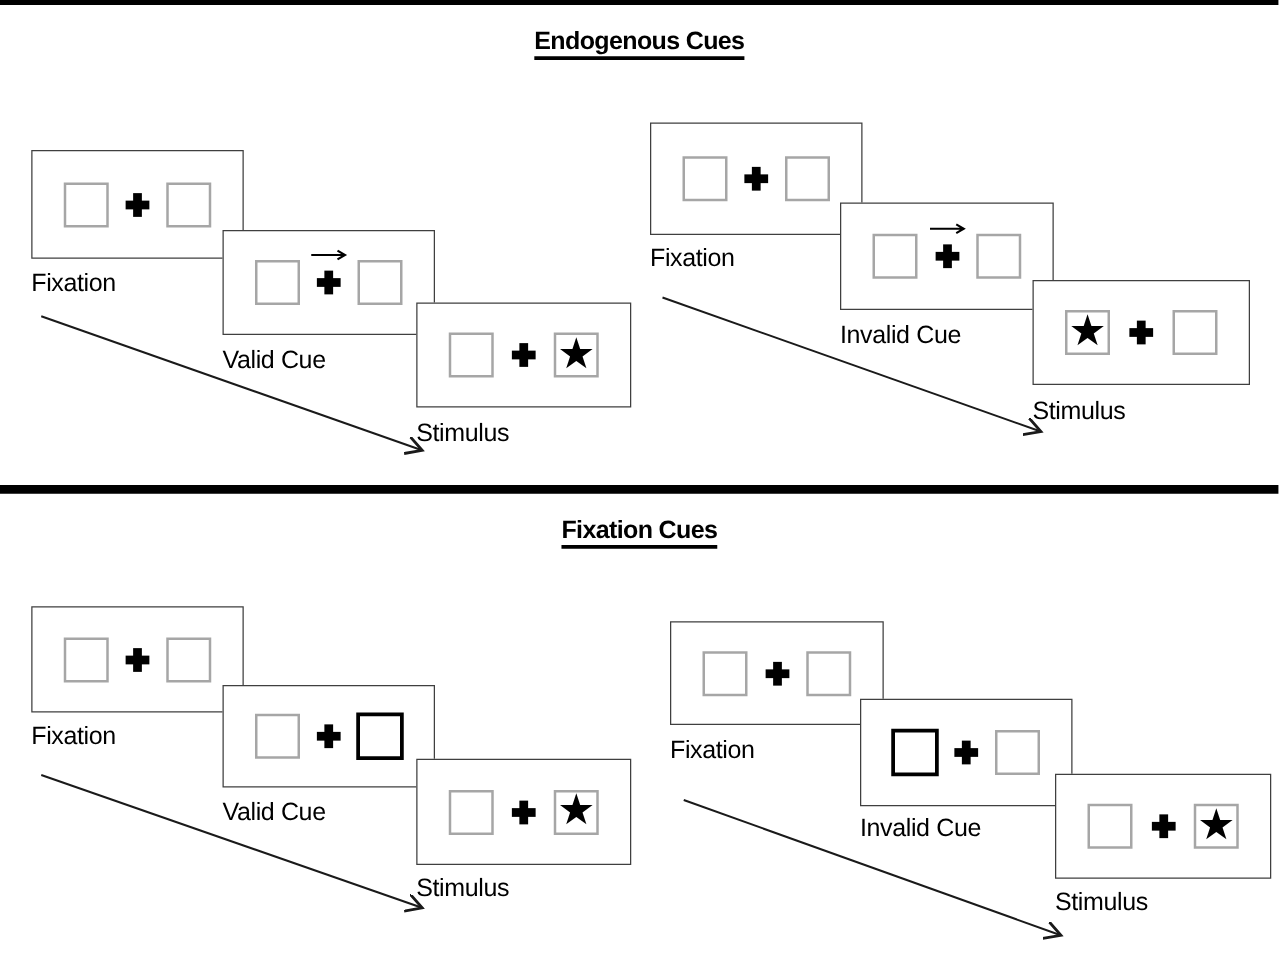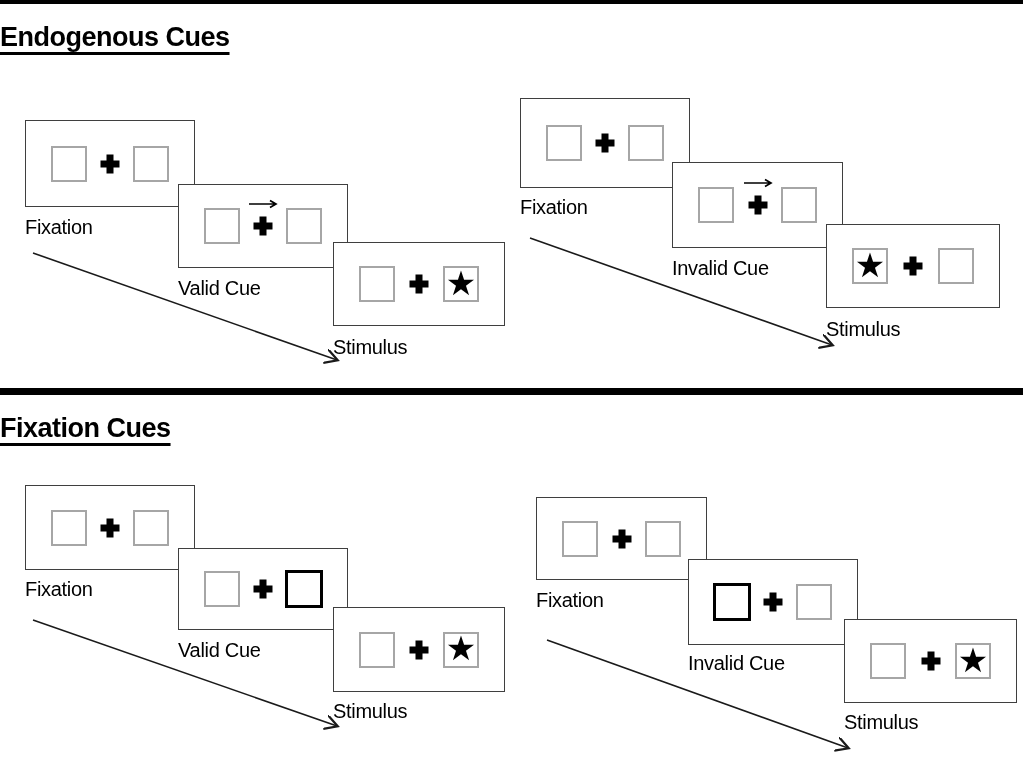--- a/index.html
+++ b/index.html
@@ -2,22 +2,22 @@
 <html><head>
 <meta charset="utf-8">
 <style>
   html,body { margin:0; padding:0; background:#ffffff; }
   .canvas {
     position:relative; width:1023px; height:767px; background:#ffffff;
     font-family:"Liberation Sans", sans-serif; overflow:hidden; color:#000;
   }
   .top-edge { position:absolute; left:0; top:0; width:1023px; height:4px; background:#000; }
   .section-title {
-    position:absolute; left:0; width:100%; 
-    font-size:27px; font-weight:bold; letter-spacing:-0.5px;
+    position:absolute; left:0; width:100%; text-align:center;
+    font-size:20px; font-weight:bold; letter-spacing:-0.5px;
   }
   .section-title .ul {
     text-decoration:underline; text-decoration-thickness:3px; text-underline-offset:6px;
   }
   .divider { position:absolute; left:0; top:388px; width:1023px; height:7px; background:#000; }
 
   .panel {
     position:absolute; background:#fff; border:1.4px solid #3f3f3f; box-sizing:border-box;
   }
   .sq {

